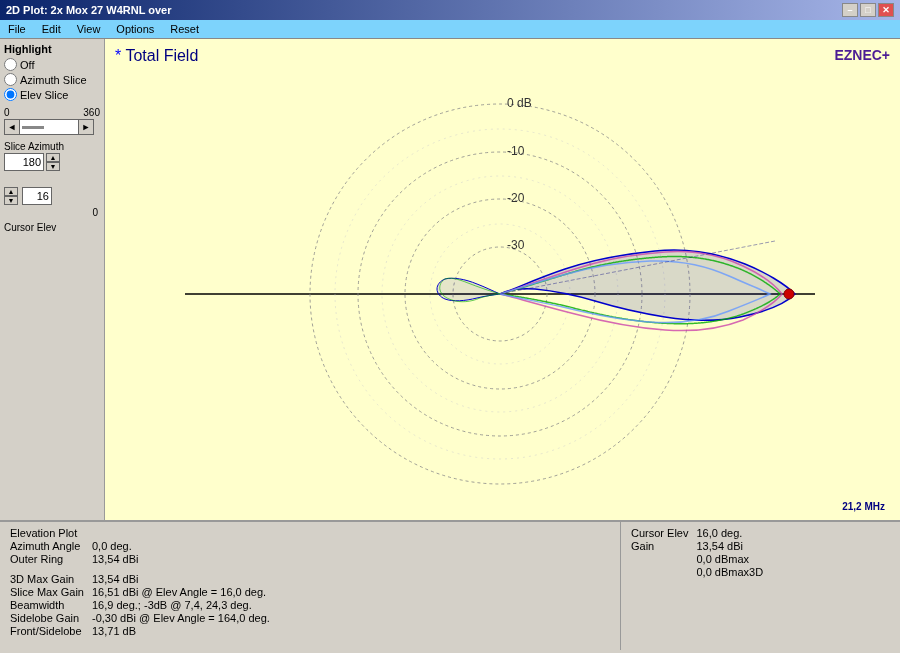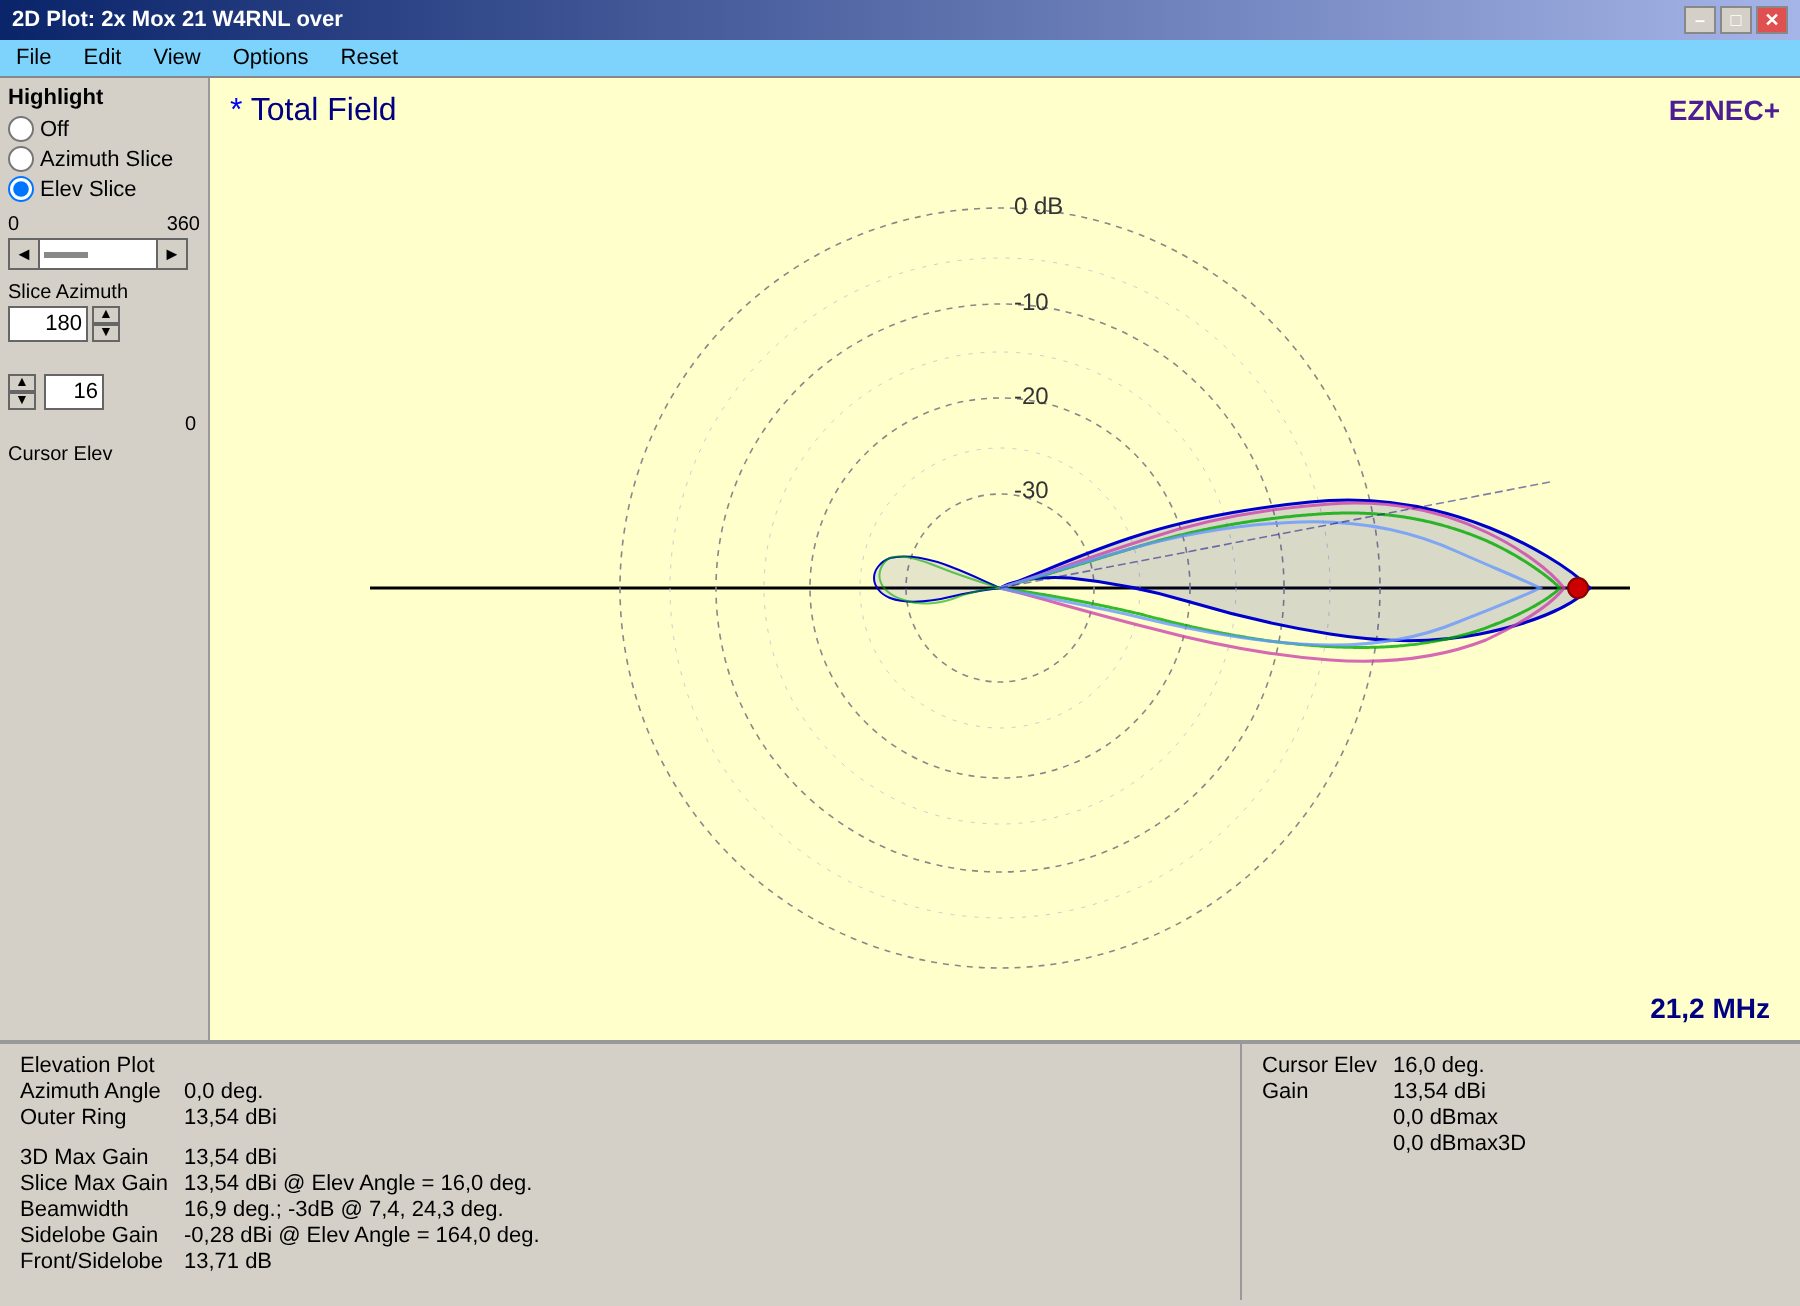--- a/index.html
+++ b/index.html
@@ -108,21 +108,21 @@
       position: absolute;
       top: 8px; right: 10px;
       font-size: 14px;
       font-weight: bold;
       color: #4c1d95;
     }
 
     .freq-label {
       position: absolute;
       bottom: 8px; right: 15px;
-      font-size: 14px;
+      font-size: 10px;
       font-weight: bold;
       color: #000080;
     }
 
     .polar-svg {
       position: absolute;
       top: 30px;
       left: 80px;
       width: 630px;
       height: 450px;
@@ -152,21 +152,21 @@
       align-content: start;
       border-left: 1px solid #999;
     }
     .status-label { font-weight: normal; color: #000; white-space: nowrap; }
     .status-value { color: #000; }
   </style>
 </head>
 <body>
 
 <div class="title-bar">
-  <span>2D Plot: 2x Mox 21 W4RNL over</span>
+  <span>2D Plot: 2x Mox 27 W4RNL over</span>
   <div class="title-bar-buttons">
     <div class="title-btn">–</div>
     <div class="title-btn">□</div>
     <div class="title-btn close">✕</div>
   </div>
 </div>
 
 <div class="menu-bar">
   <span class="menu-item">File</span>
   <span class="menu-item">Edit</span>
@@ -337,27 +337,27 @@
 
     <span class="status-label">Outer Ring</span>
     <span class="status-value">13,54 dBi</span>
 
     <span style="height:6px; grid-column:span 2;"></span>
 
     <span class="status-label">3D Max Gain</span>
     <span class="status-value">13,54 dBi</span>
 
     <span class="status-label">Slice Max Gain</span>
-    <span class="status-value">13,54 dBi @ Elev Angle = 16,0 deg.</span>
+    <span class="status-value">16,51 dBi @ Elev Angle = 16,0 deg.</span>
 
     <span class="status-label">Beamwidth</span>
     <span class="status-value">16,9 deg.; -3dB @ 7,4, 24,3 deg.</span>
 
     <span class="status-label">Sidelobe Gain</span>
-    <span class="status-value">-0,28 dBi @ Elev Angle = 164,0 deg.</span>
+    <span class="status-value">-0,30 dBi @ Elev Angle = 164,0 deg.</span>
 
     <span class="status-label">Front/Sidelobe</span>
     <span class="status-value">13,71 dB</span>
   </div>
 
   <div class="status-right">
     <span class="status-label">Cursor Elev</span>
     <span class="status-value">16,0 deg.</span>
 
     <span class="status-label">Gain</span>

